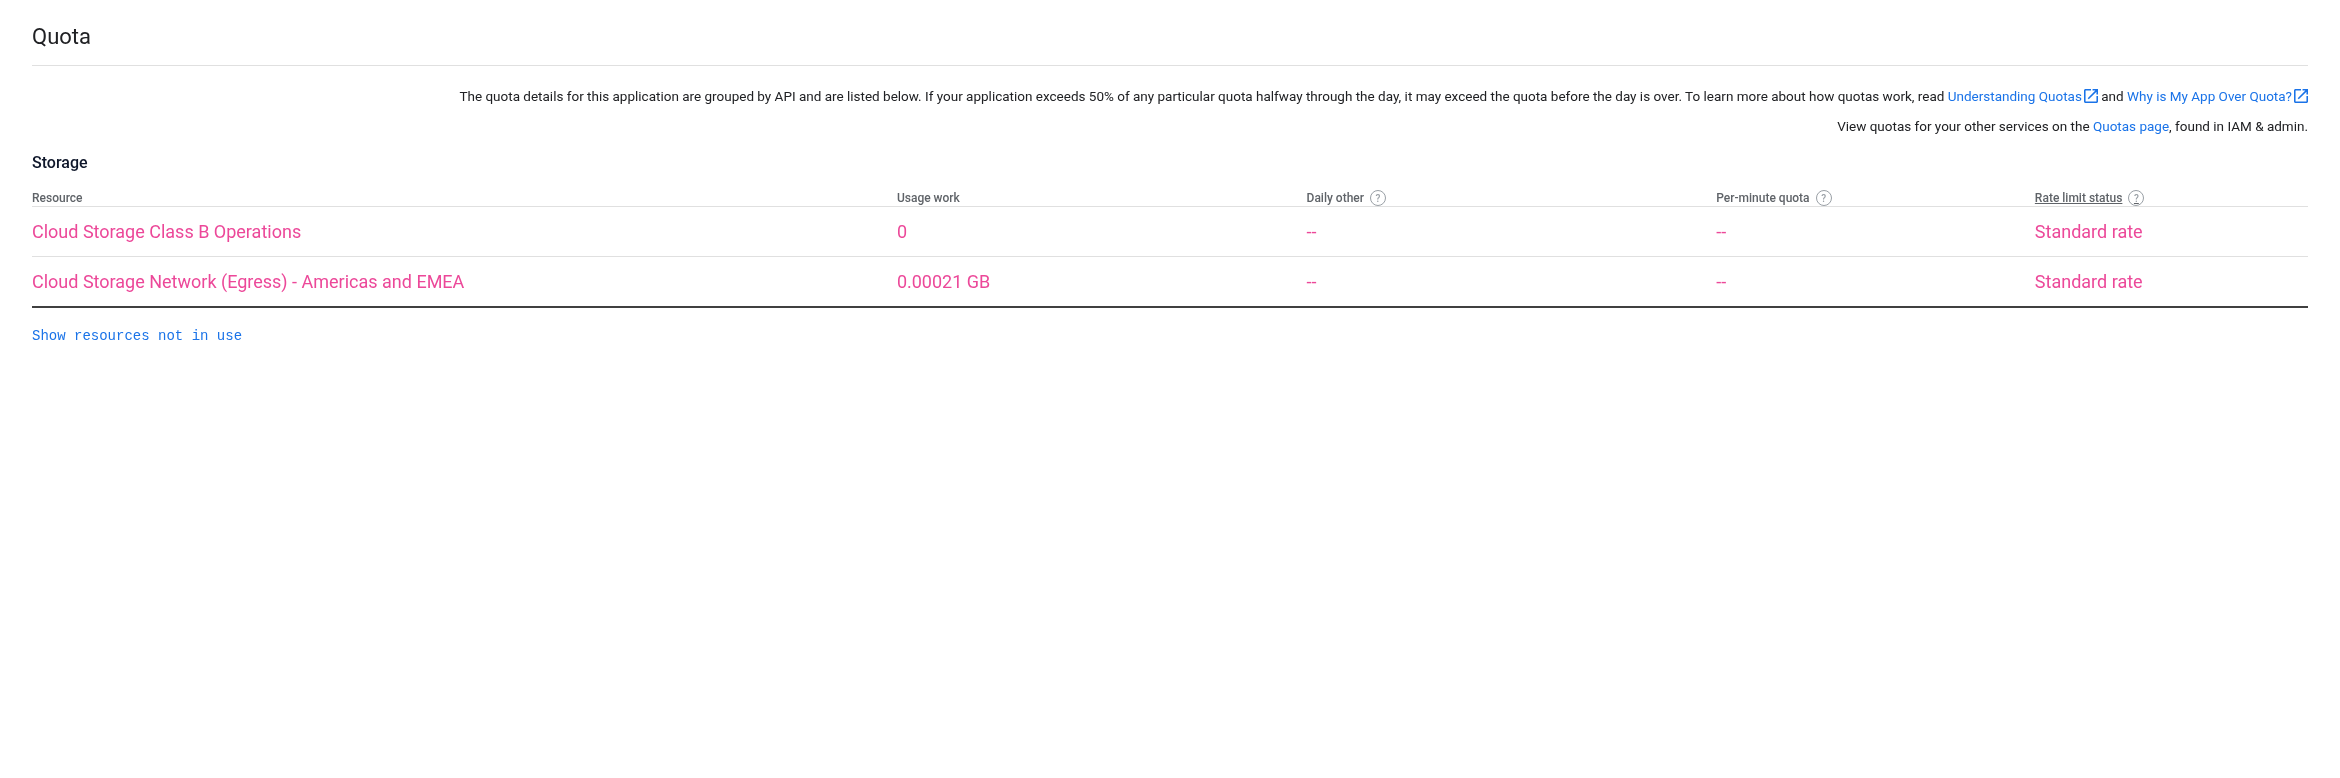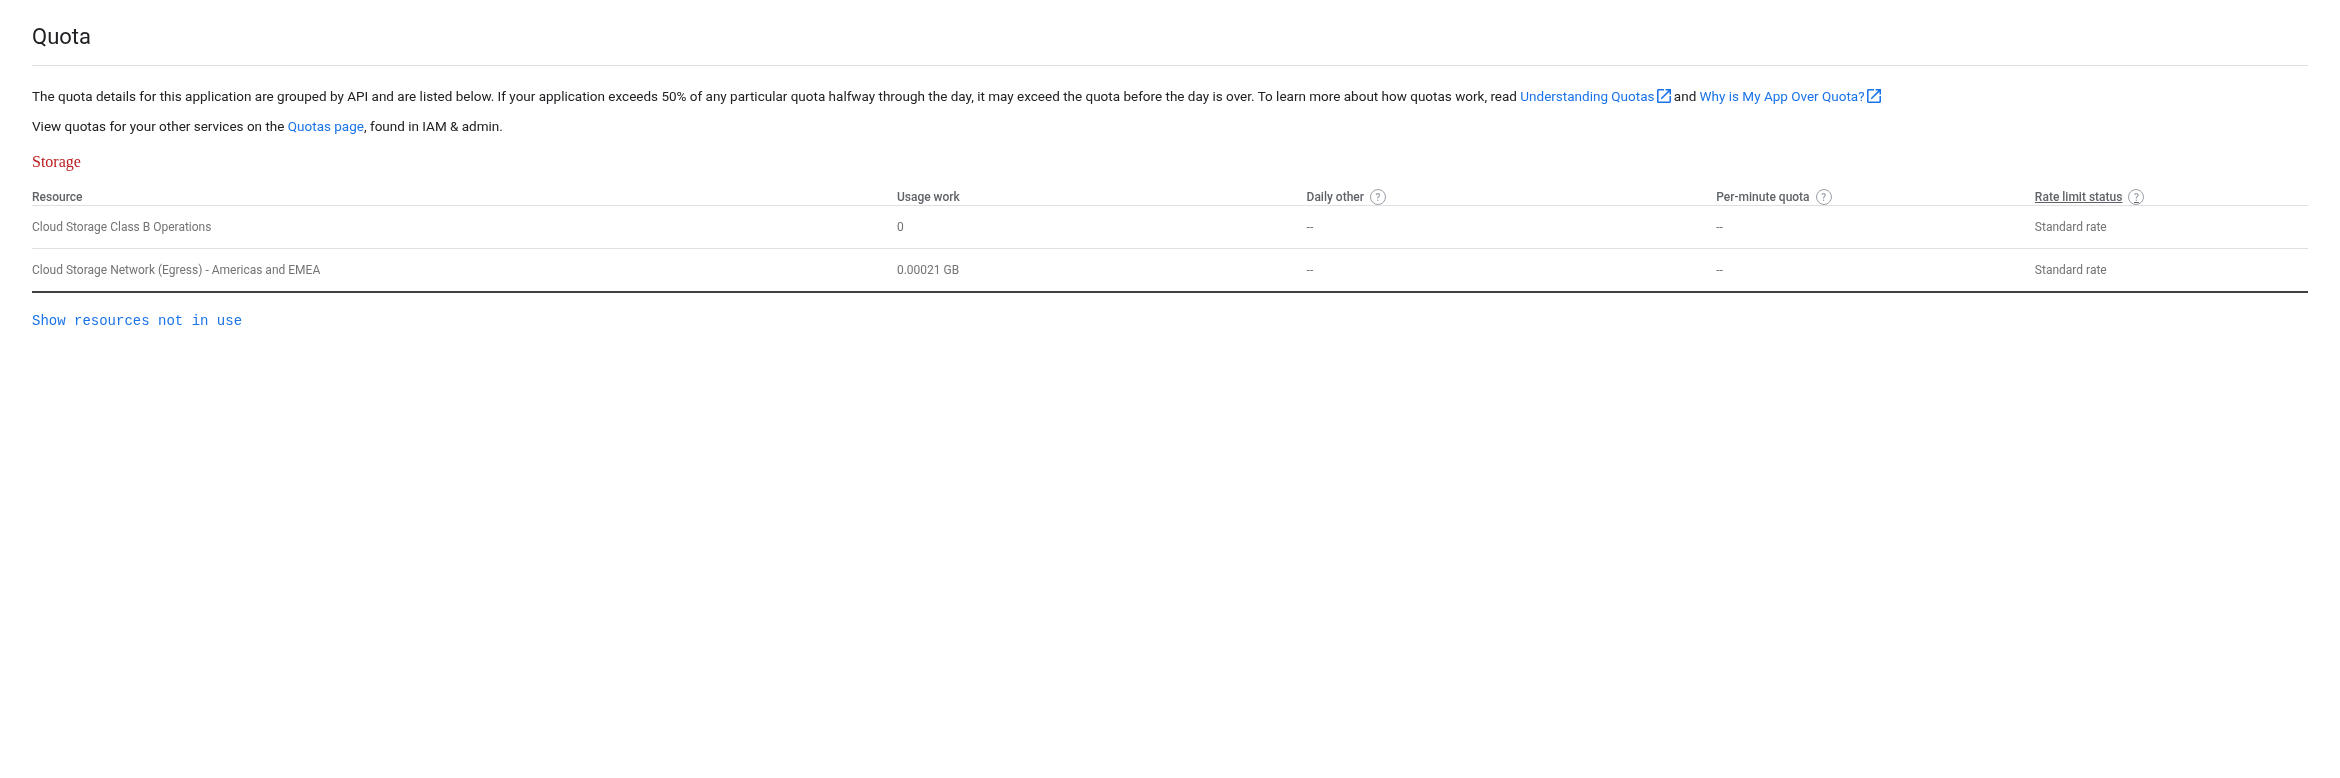--- a/index.html
+++ b/index.html
@@ -37,20 +37,21 @@
 
     .description-block {
       margin-bottom: 16px;
       line-height: 1.6;
       color: #202124;
       font-size: 13.5px;
     }
 
     .description-block p {
       margin-bottom: 8px;
+      text-align: right;
     }
 
     .link {
       color: #1a73e8;
       text-decoration: none;
       cursor: pointer;
     }
 
     .external-icon {
       display: inline-block;
@@ -58,23 +59,22 @@
       height: 14px;
       vertical-align: middle;
       margin-left: 2px;
       position: relative;
       top: -1px;
     }
 
     .section-title {
       font-size: 16px;
       font-weight: 500;
-      color: #b91c1c;
+      color: #0f172a;
       margin-bottom: 8px;
-      font-family: Liberation Serif, serif;
     }
 
     .quota-table {
       width: 100%;
       border-collapse: collapse;
       font-size: 13.5px;
     }
 
     .quota-table thead tr {
       border-bottom: 1px solid #e0e0e0;
@@ -114,22 +114,22 @@
     .quota-table tbody tr {
       border-bottom: 1px solid #e0e0e0;
     }
 
     .quota-table tbody tr:last-child {
       border-bottom: 2px solid #404040;
     }
 
     .quota-table td {
       padding: 14px 16px 14px 0;
-      color: #737373;
-      font-size: 12px;
+      color: #ec4899;
+      font-size: 18px;
     }
 
     .quota-table td:first-child {
       padding-left: 0;
     }
 
     .help-icon {
       display: inline-flex;
       align-items: center;
       justify-content: center;

